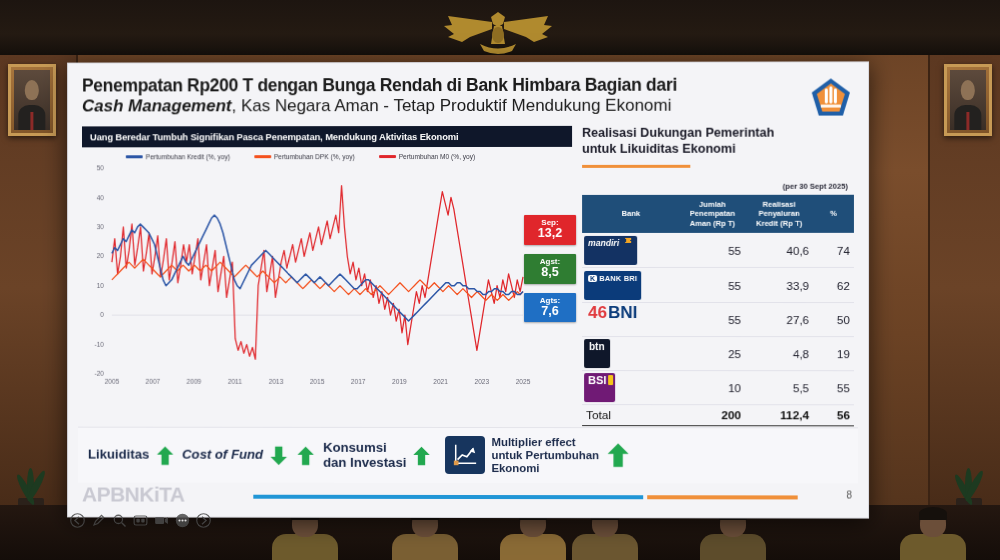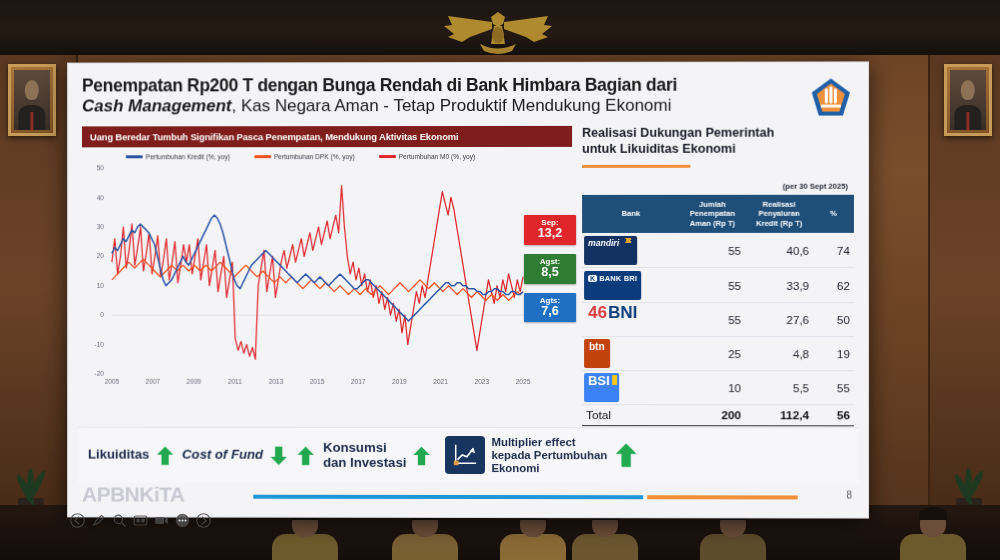--- a/index.html
+++ b/index.html
@@ -104,21 +104,21 @@
   .kemenkeu-logo {
     position: absolute; right: 2px; top: 2px; width: 42px; height: 42px;
   }
 
   
   .content { display: flex; margin-top: 9px; gap: 10px; }
   .col-left  { width: 500px; }
   .col-right { width: 276px; }
 
   .blue-bar {
-    background: #7f1d1d; color: #fff; font-size: 9.4px; font-weight: bold;
+    background: #0f172a; color: #fff; font-size: 9.4px; font-weight: bold;
     padding: 5px 8px; letter-spacing: -.1px; white-space: nowrap;
   }
 
   
   .chart-box { position: relative; height: 268px; margin-top: 6px; }
   .legend {
     display: flex; gap: 24px; font-size: 6.6px; color: #3a3a45;
     padding-left: 44px; margin-bottom: 2px; white-space: nowrap;
   }
   .legend .item { display: flex; align-items: center; gap: 3px; }
@@ -175,22 +175,22 @@
   .blogo-mandiri::after {
     content: ""; position: absolute; right: 3px; top: 2px; width: 14px; height: 5px;
     background:
       linear-gradient(115deg, transparent 45%, #f5a623 45%, #f5a623 70%, transparent 70%),
       linear-gradient(65deg, transparent 45%, #f5a623 45%, #f5a623 70%, transparent 70%);
   }
   .blogo-bri { background: #0b3b7a; color: #fff; font-size: 7.4px; letter-spacing: .2px; }
   .blogo-bri .mark { background:#fff; color:#0b3b7a; border-radius:2px; padding:0 2px; margin-right:2px; font-size:7px;}
   .blogo-bni { color: #0b3b7a; font-size: 17px; }
   .blogo-bni .mark { color: #e03a3e; margin-right: 1px; }
-  .blogo-btn { background: #c2410c; color: #fff; font-size: 10px; padding: 0 5px; }
-  .blogo-bsi { background: #3b82f6; color: #fff; font-size: 13px; padding-right: 9px; position: relative;}
+  .blogo-btn { background: #0f172a; color: #fff; font-size: 10px; padding: 0 5px; }
+  .blogo-bsi { background: #701a75; color: #fff; font-size: 11px; padding-right: 9px; position: relative;}
   .blogo-bsi::after{content:"";position:absolute;right:2px;top:2px;width:5px;height:10px;background:#f5c518;border-radius:1px;}
 
   
   .bottom-banner {
     position: absolute; left: 10px; right: 10px; bottom: 34px; height: 56px;
     background: #f7f7fa; border-top: 1px solid #e4e4ea;
     display: flex; align-items: center; padding: 0 10px; gap: 8px;
   }
   .bb-item { display: flex; align-items: center; gap: 6px; }
   .bb-text { font-size: 13.2px; font-weight: bold; color: #1b2a4a; line-height: 1.12; white-space: nowrap; }
@@ -536,21 +536,21 @@
       <span class="mult-card">
         <svg viewBox="0 0 30 28" width="28" height="26">
           <path d="M5 3 v20 h22" stroke="#fff" stroke-width="1.6" fill="none"></path>
           <polyline points="7,19 12,14 17,16 24,7" stroke="#fff" stroke-width="1.8" fill="none"></polyline>
           <polygon points="24,6 26,12 20,10" fill="#fff"></polygon>
           <rect x="3" y="20" width="5" height="5" fill="#e09a4a"></rect>
         </svg>
       </span>
       <span class="bb-text" style="font-size:11.4px">
         <span class="ital" style="display:block">Multiplier effect</span>
-        <span style="display:block">kepada Pertumbuhan</span>
+        <span style="display:block">untuk Pertumbuhan</span>
         <span style="display:block">Ekonomi</span>
       </span>
       <svg class="arrow" style="width:26px;height:28px" viewBox="0 0 20 24">
         <polygon points="10,2 19,11 14,11 14,22 6,22 6,11 1,11" fill="#22a84f"></polygon>
       </svg>
     </div>
   </div>
 
   <div class="footer">
     <div class="apbn-logo">APBNKiTA</div>

